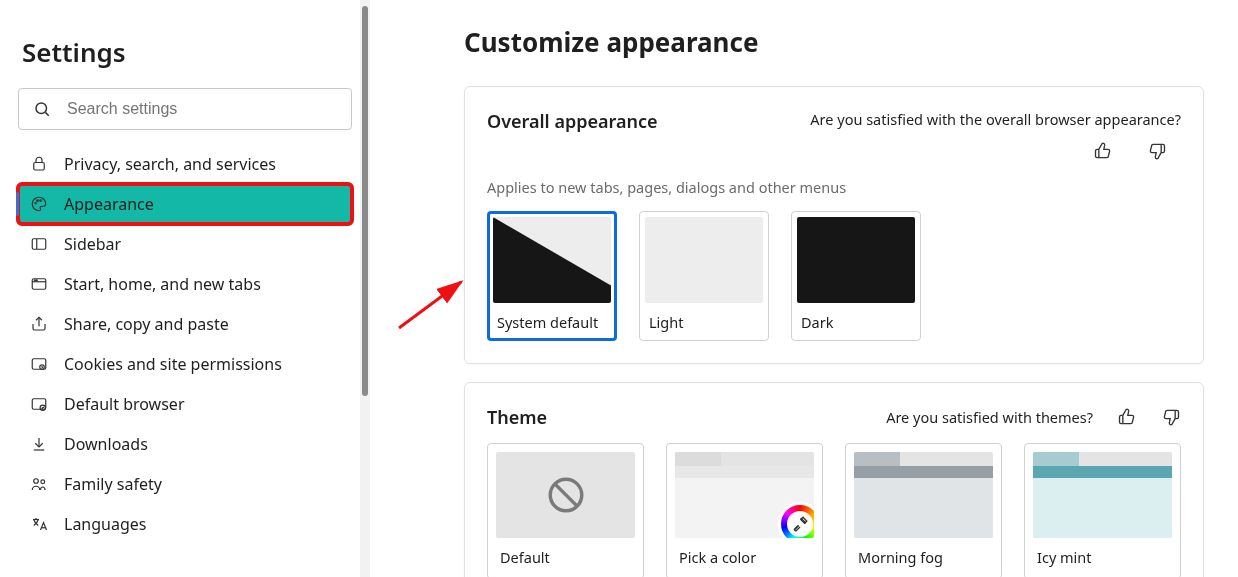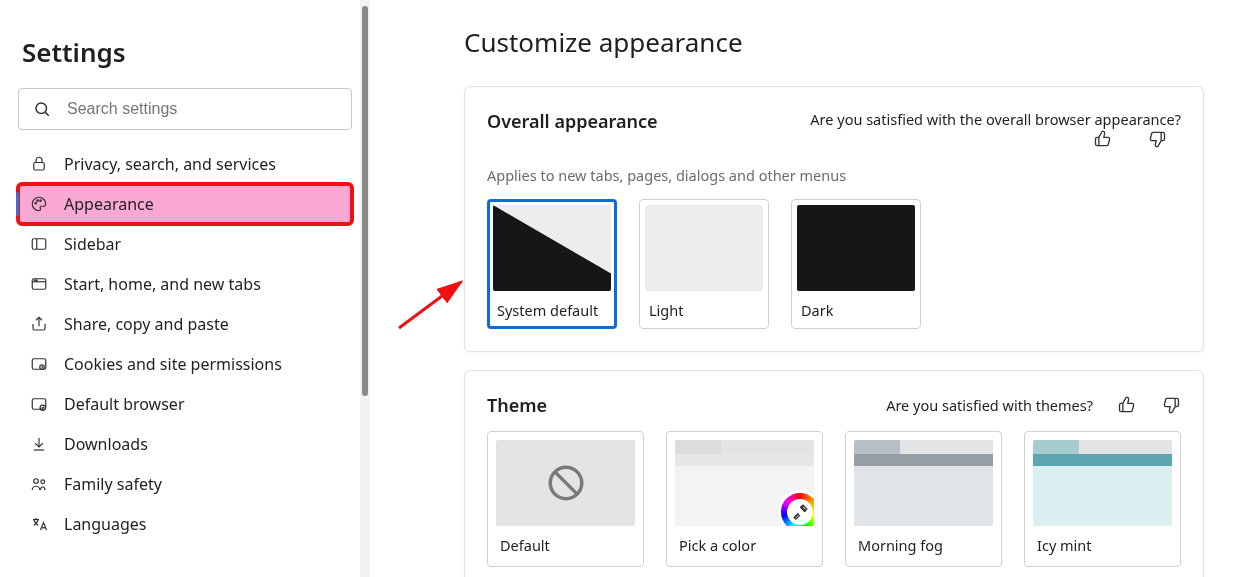--- a/index.html
+++ b/index.html
@@ -50,21 +50,21 @@
       display: flex;
       align-items: center;
       gap: 16px;
       padding: 9px 12px;
       font-size: 16px;
       border-radius: 4px;
       cursor: pointer;
       position: relative;
     }
     .nav-item.active {
-      background: #f9a8d4;
+      background: #14b8a6;
     }
     .nav-item.active::before {
       content: "";
       position: absolute;
       left: -2px;
       top: 8px;
       bottom: 8px;
       width: 3px;
       background: #3b6fd6;
       border-radius: 2px;
@@ -96,21 +96,21 @@
     }
 
     
     .main {
       flex: 1;
       padding: 24px 34px 0 94px;
       overflow: hidden;
     }
     .main h1 {
       font-size: 26px;
-      font-weight: 400;
+      font-weight: 700;
       margin-bottom: 26px;
     }
     .card {
       border: 1px solid #e0e0e0;
       border-radius: 6px;
       padding: 22px;
       margin-bottom: 18px;
       box-shadow: 0 1px 3px rgba(0,0,0,0.04);
     }
     .card-header {
@@ -118,21 +118,21 @@
       align-items: flex-start;
       justify-content: space-between;
       gap: 20px;
     }
     .card-header.compact { align-items: center; }
     .card-title { font-size: 18px; font-weight: 600; }
     .feedback {
       display: flex;
       flex-direction: column;
       align-items: flex-end;
-      gap: 0;
+      gap: 12px;
       flex: none;
     }
     .feedback.inline { flex-direction: row; align-items: center; gap: 24px; }
     .feedback-text { font-size: 14.5px; color: #1f1f1f; white-space: nowrap; }
     .thumbs { display: flex; gap: 34px; padding-right: 14px; }
     .thumb { width: 20px; height: 20px; cursor: pointer; }
     .subtext { font-size: 14.5px; color: #6b6b6b; margin-top: 16px; margin-bottom: 14px; }
 
     .option-row {
       display: flex;

